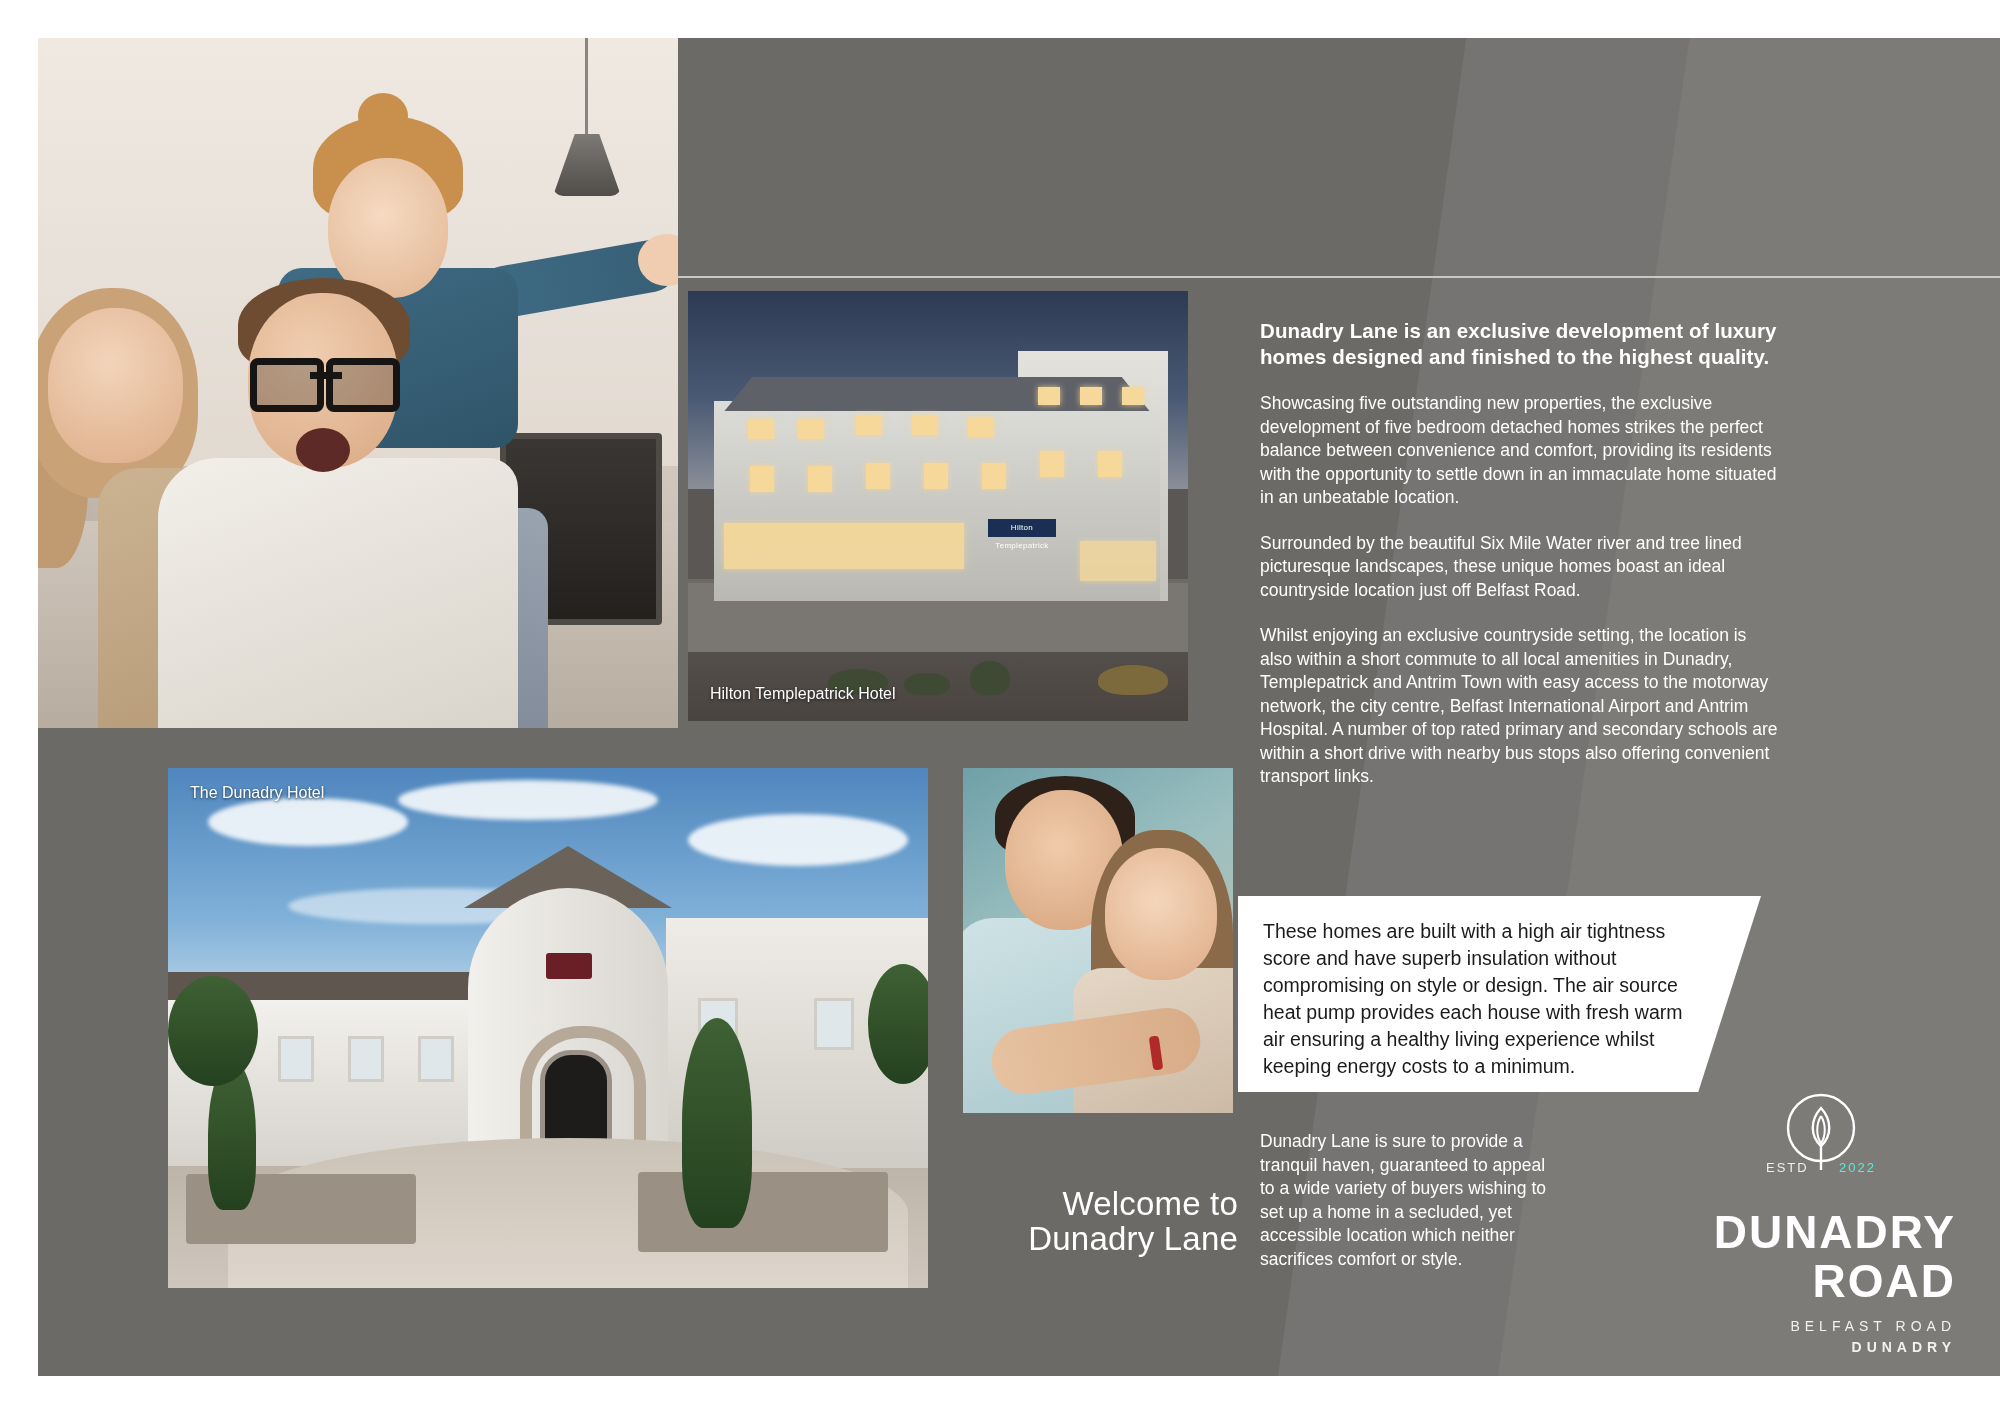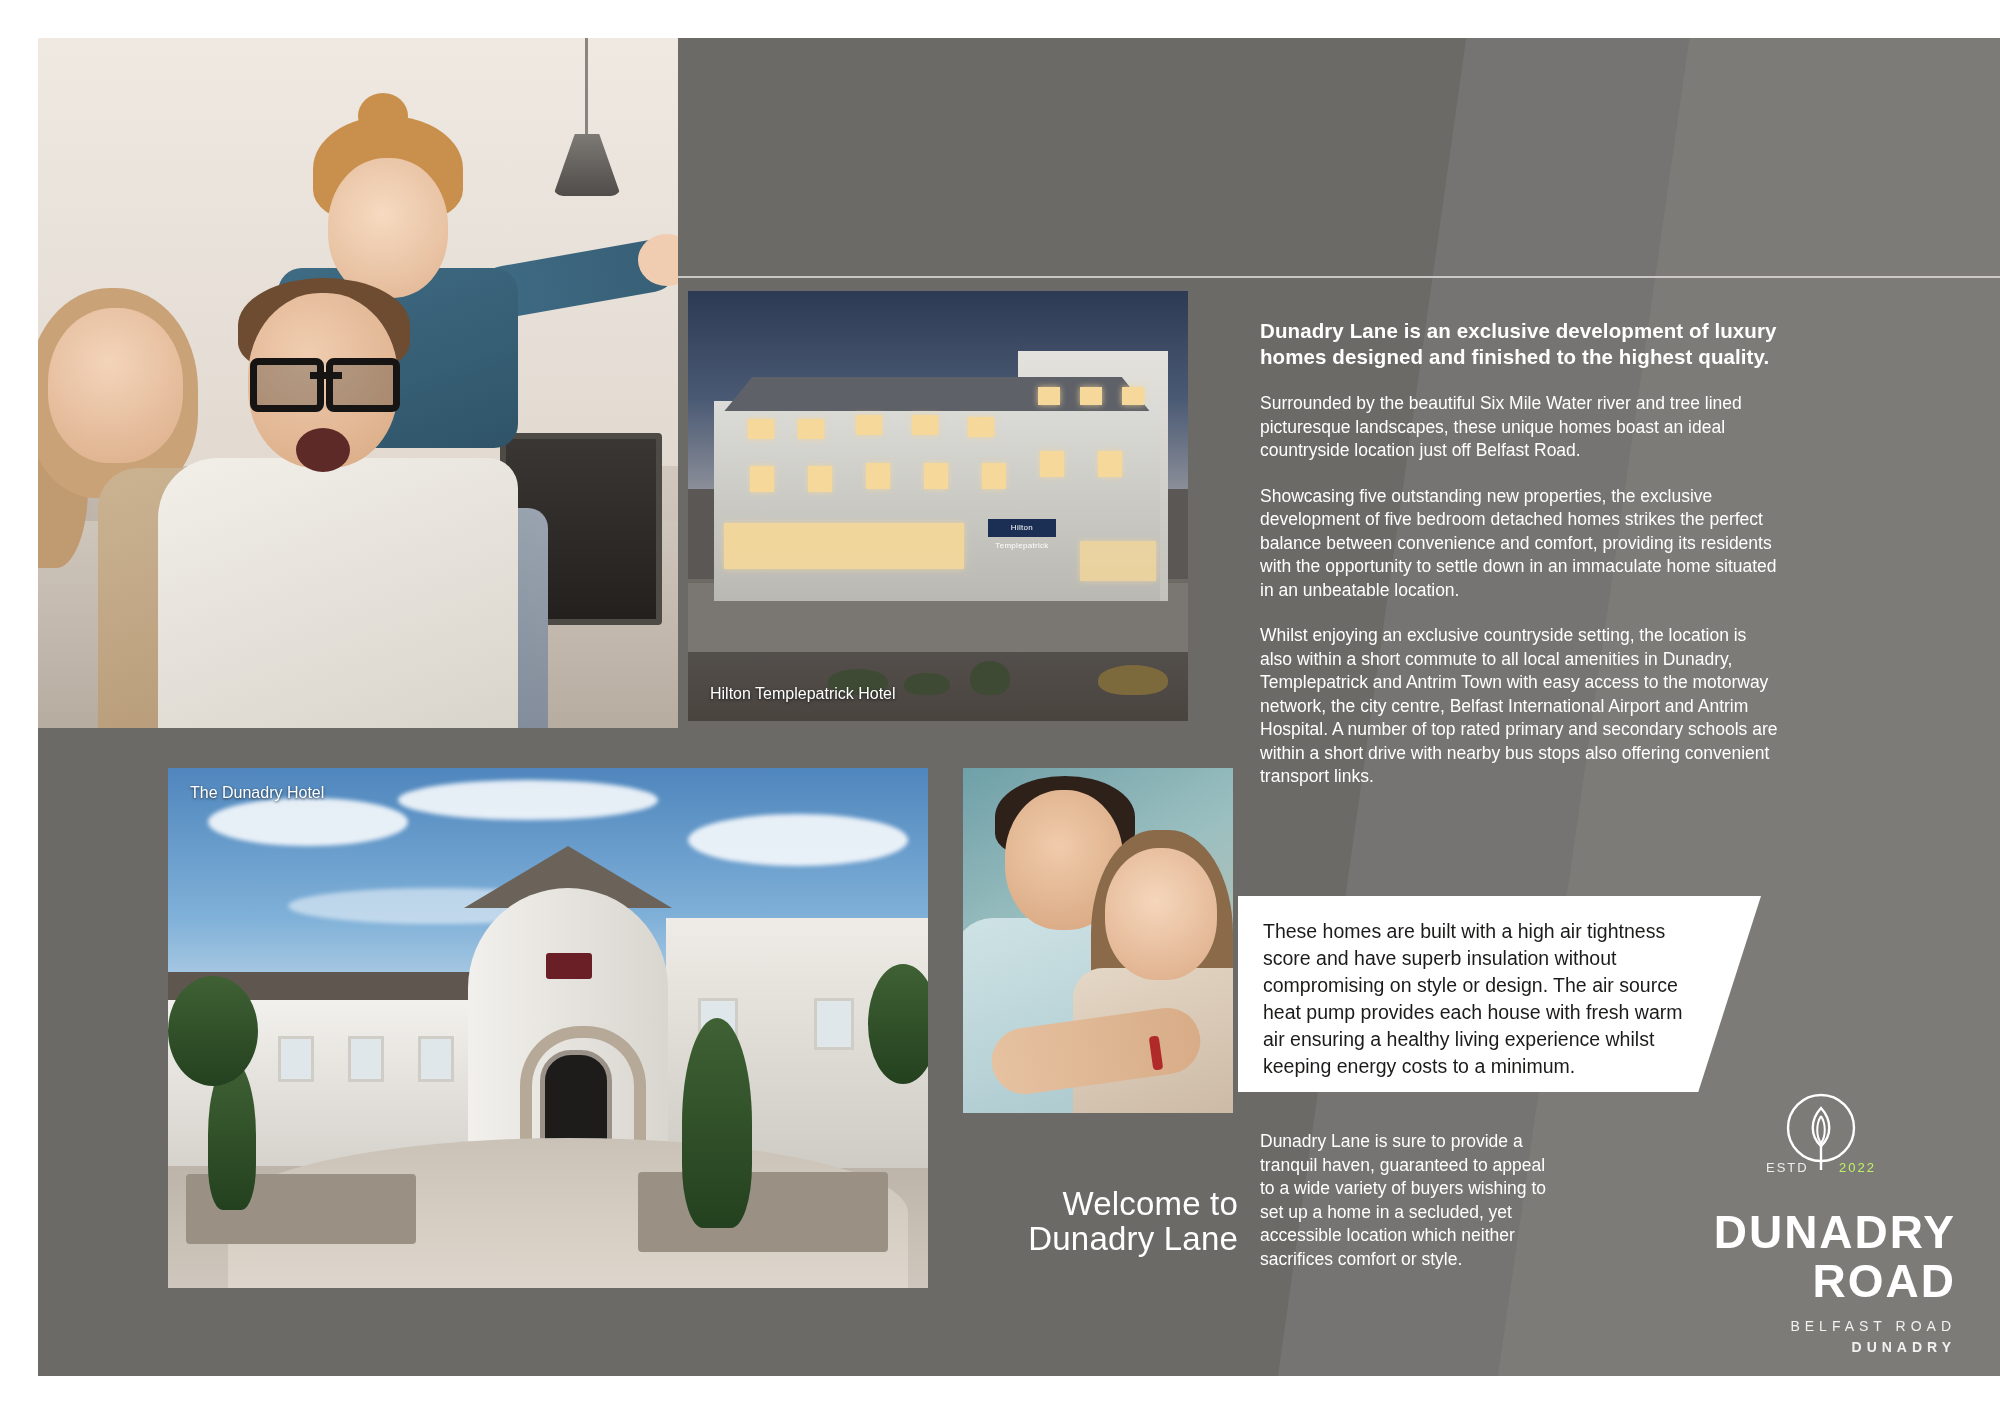--- a/index.html
+++ b/index.html
@@ -338,21 +338,21 @@
     position:absolute;left:1648px;top:1050px;width:270px;text-align:right;color:#fff;
   }
   .logo .mark{
     position:relative;width:110px;height:110px;margin:0 auto;
   }
   .logo .mark svg{display:block;}
   .logo .estd{
     position:absolute;left:0px;top:72px;font-size:13px;letter-spacing:2px;color:#efeeec;
   }
   .logo .year{
-    position:absolute;right:0px;top:72px;font-size:13px;letter-spacing:2px;color:#bef264;
+    position:absolute;right:0px;top:72px;font-size:13px;letter-spacing:2px;color:#5eead4;
   }
   .logo .name1{
     font-size:46px;line-height:48px;font-weight:bold;letter-spacing:2px;margin-top:10px;
   }
   .logo .name2{
     font-size:46px;line-height:50px;font-weight:bold;letter-spacing:2px;
   }
   .logo .sub1{
     font-size:14px;letter-spacing:5px;margin-top:12px;color:#f2f1ef;
   }
@@ -484,22 +484,22 @@
       <div class="cp-woman-body"></div>
       <div class="cp-woman-head"></div>
       <div class="cp-arm"></div>
       <div class="cp-band"></div>
     </div>
 
     <div class="hr-line"></div>
 
     <div class="copy">
       <h1>Dunadry Lane is an exclusive development of luxury homes designed and finished to the highest quality.</h1>
+      <p>Showcasing five outstanding new properties, the exclusive development of five bedroom detached homes strikes the perfect balance between convenience and comfort, providing its residents with the opportunity to settle down in an immaculate home situated in an unbeatable location.</p>
       <p>Surrounded by the beautiful Six Mile Water river and tree lined picturesque landscapes, these unique homes boast an ideal countryside location just off Belfast Road.</p>
-      <p>Showcasing five outstanding new properties, the exclusive development of five bedroom detached homes strikes the perfect balance between convenience and comfort, providing its residents with the opportunity to settle down in an immaculate home situated in an unbeatable location.</p>
       <p>Whilst enjoying an exclusive countryside setting, the location is also within a short commute to all local amenities in Dunadry, Templepatrick and Antrim Town with easy access to the motorway network, the city centre, Belfast International Airport and Antrim Hospital. A number of top rated primary and secondary schools are within a short drive with nearby bus stops also offering convenient transport links.</p>
     </div>
 
     <div class="highlight">
       <p>These homes are built with a high air tightness score and have superb insulation without compromising on style or design. The air source heat pump provides each house with fresh warm air ensuring a healthy living experience whilst keeping energy costs to a minimum.</p>
     </div>
 
     <div class="copy-after">
       <p>Dunadry Lane is sure to provide a tranquil haven, guaranteed to appeal to a wide variety of buyers wishing to set up a home in a secluded, yet accessible location which neither sacrifices comfort or style.</p>
     </div>

